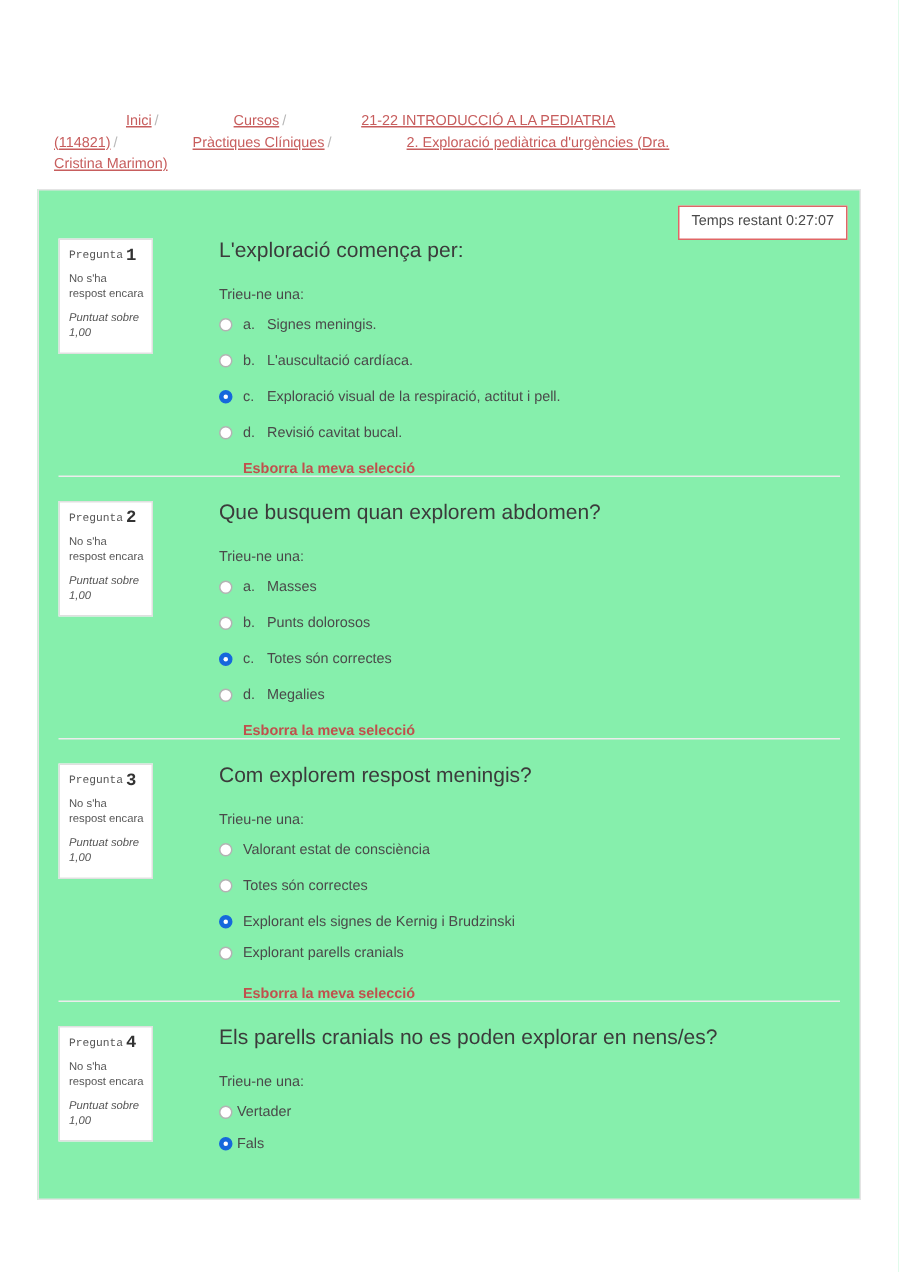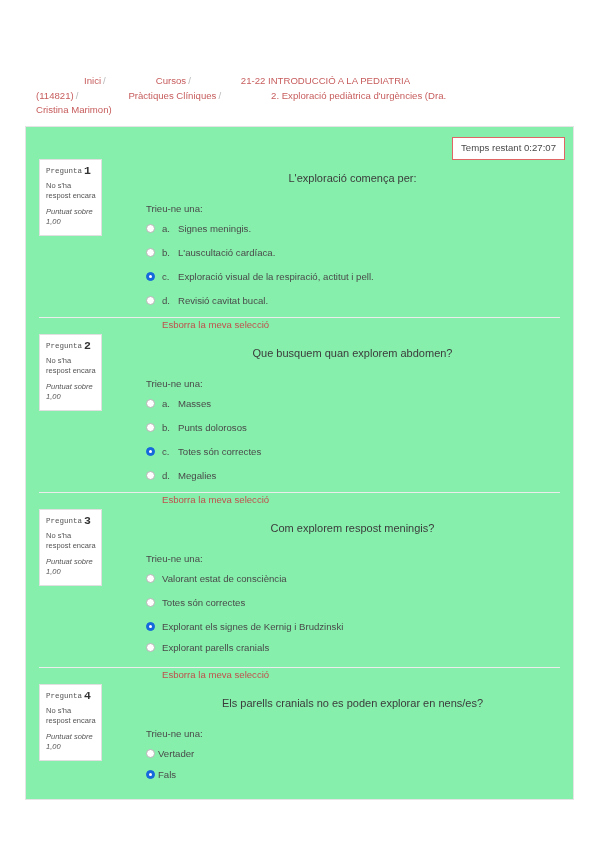--- a/index.html
+++ b/index.html
@@ -22,20 +22,21 @@
     position: absolute;
     left: 36px;
     top: 74px;
     width: 420px;
     line-height: 14.5px;
     font-size: 9.6px;
     color: #c75d5d;
   }
   .breadcrumb .crumb {
     color: #c75d5d;
+    text-decoration: underline;
     cursor: pointer;
     padding-left: 48px;
   }
   .breadcrumb .sep {
     color: #b8b8b8;
     text-decoration: none;
     padding: 0 2px;
   }
 
   
@@ -111,25 +112,24 @@
     font-style: italic;
   }
 
   .qbody {
     position: absolute;
     left: 120px;
     top: 0;
     right: 14px;
   }
   .qtext {
-    font-size: 11px;
+    font-size: 14px;
     color: #3b3b3b;
     line-height: 14px;
-    margin: 12px 0 17px 0;
-    text-align: center;
+    margin: 0 0 17px 0;
   }
   .prompt {
     font-size: 9.6px;
     color: #4a4a4a;
     margin: 0 0 7px 0;
     line-height: 13px;
   }
 
   .answers {
     margin: 0;
@@ -185,20 +185,21 @@
     font-size: 9.6px;
     color: #4a4a4a;
   }
   .clear-link {
     display: inline-block;
     margin-top: 4px;
     margin-left: 16px;
     font-size: 9.6px;
     color: #c0504d;
     cursor: pointer;
+    font-weight: bold;
   }
 
   .qdivider {
     position: absolute;
     left: 13px;
     right: 13px;
     height: 1px;
     background: #ececec;
   }
 </style>

